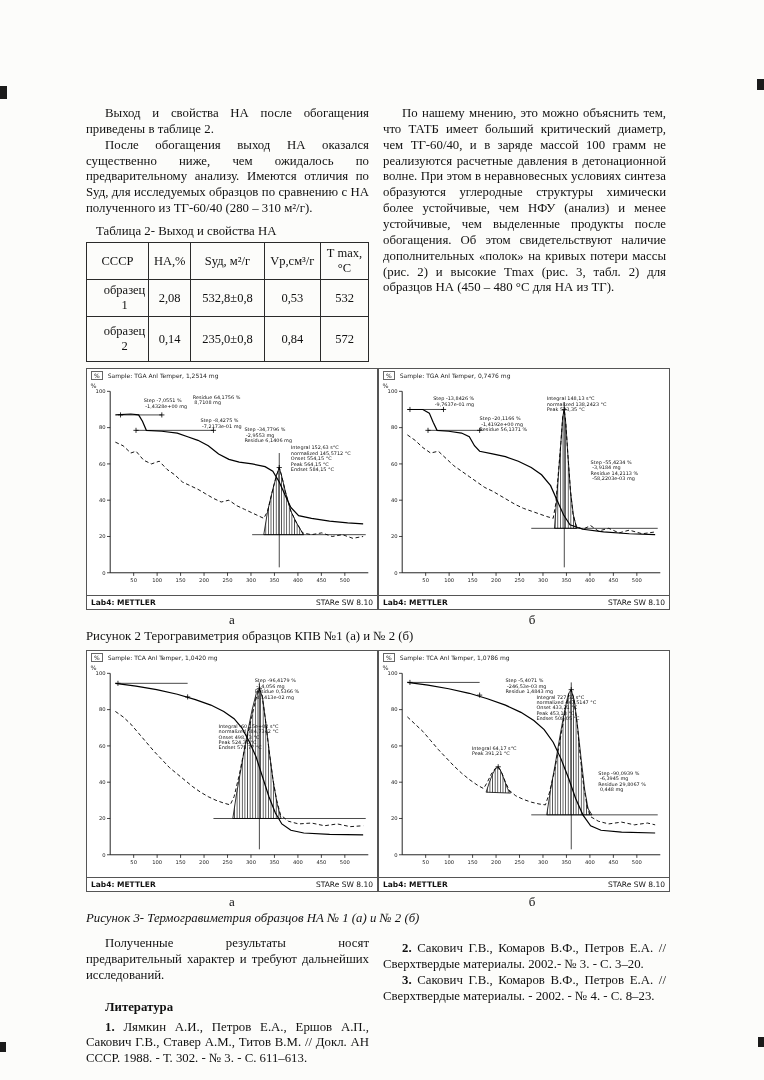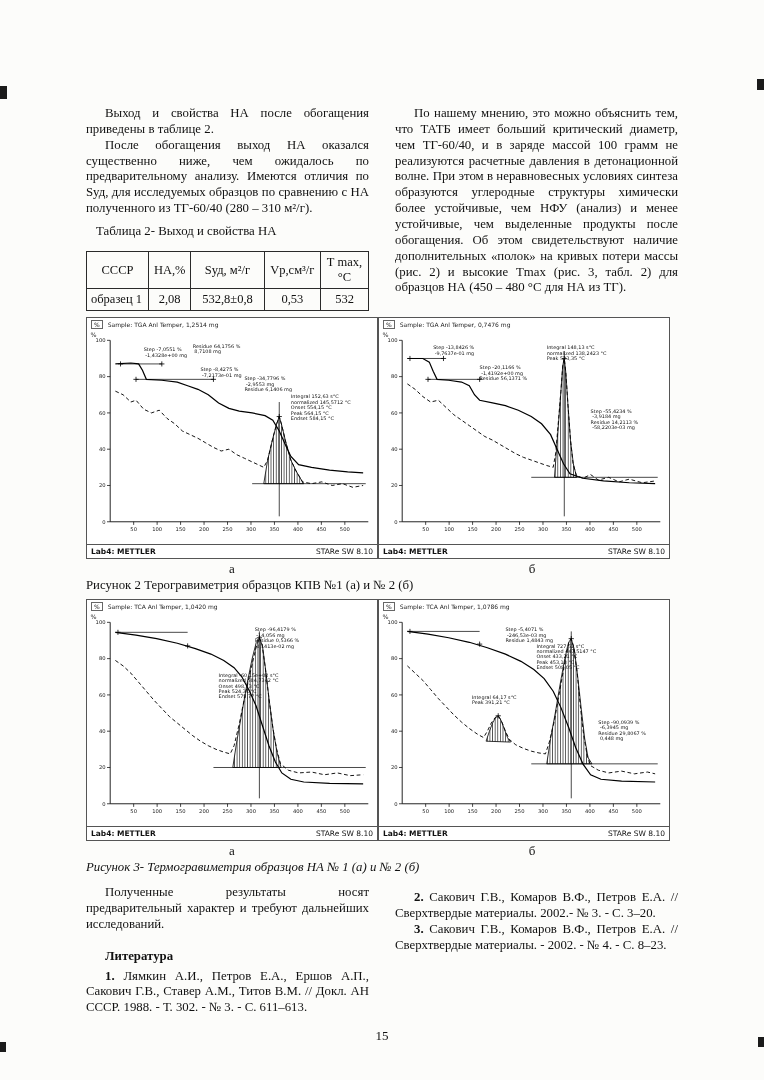--- a/index.html
+++ b/index.html
@@ -8,32 +8,32 @@
   .page { position:relative; width:764px; height:1080px; background:#fcfcfa; overflow:hidden; }
 
   .corner-mark { position:absolute; background:#1b1b1b; }
   .corner-mark.tl { left:0; top:86px; width:7px; height:13px; }
   .corner-mark.tr { right:0; top:79px; width:7px; height:11px; }
   .corner-mark.bl { left:0; bottom:28px; width:6px; height:10px; }
   .corner-mark.br { right:0; bottom:33px; width:6px; height:10px; }
 
   .content { position:absolute; left:86px; top:106px; width:592px; }
 
-  .cols { display:flex; gap:26px; }
+  .cols { display:flex; gap:14px; }
   .col { width:283px; }
 
   p.para { font-size:12.8px; line-height:1.24; text-align:justify; text-indent:19px; }
   p.para + p.para { margin-top:0; }
 
-  .table-caption { font-size:12.8px; margin-top:7px; margin-bottom:12px; text-indent:10px; }
+  .table-caption { font-size:12.8px; margin-top:7px; margin-bottom:3px; text-indent:10px; }
   table.data-table { width:100%; border-collapse:collapse; font-size:12.5px; }
   table.data-table th, table.data-table td {
     border:1px solid #2a2a2a; padding:3px 2px; text-align:center; font-weight:normal;
   }
-  table.data-table td.rowlabel { text-align:left; padding-left:4px; }
+  table.data-table td.rowlabel { text-align:center; padding-left:16px; }
   table.data-table tr.tall td { padding-top:7px; padding-bottom:7px; }
 
   .figure { margin-top:6px; }
   .charts-row { display:flex; }
   .chart-box { width:292px; height:242px; border:1px solid #555; background:#fff;
                display:flex; flex-direction:column; }
   .chart-header { font-family:"DejaVu Sans", sans-serif; font-size:6px; color:#222;
                   padding:2px 3px 0 4px; display:flex; gap:5px; align-items:center; white-space:nowrap; overflow:hidden; }
   .chart-header .tag { border:1px solid #666; padding:0 2px; font-size:6px; line-height:7px; }
   svg.plot { flex:1 1 auto; min-height:0; width:100%; display:block; }
@@ -79,20 +79,27 @@
               <th style="width:17%">Т max, °С</th>
             </tr>
           </thead>
           <tbody>
             <tr>
               <td class="rowlabel">образец 1</td>
               <td>2,08</td>
               <td>532,8±0,8</td>
               <td>0,53</td>
               <td>532</td>
+            </tr>
+            <tr class="tall">
+              <td class="rowlabel">образец 2</td>
+              <td>0,14</td>
+              <td>235,0±0,8</td>
+              <td>0,84</td>
+              <td>572</td>
             </tr>
           </tbody>
         </table>
       </div>
       <div class="col">
         <p class="para">По нашему мнению, это можно объяснить тем, что ТАТБ имеет больший критический диаметр, чем ТГ-60/40, и в заряде массой 100 грамм не реализуются расчетные давления в детонационной волне. При этом в неравновесных условиях синтеза образуются углеродные структуры химически более устойчивые, чем НФУ (анализ) и менее устойчивые, чем выделенные продукты после обогащения. Об этом свидетельствуют наличие дополнительных «полок» на кривых потери массы (рис. 2) и высокие Тmax (рис. 3, табл. 2) для образцов НА (450 – 480 °С для НА из ТГ).</p>
       </div>
     </div>
 
     <div class="figure" id="fig2">

